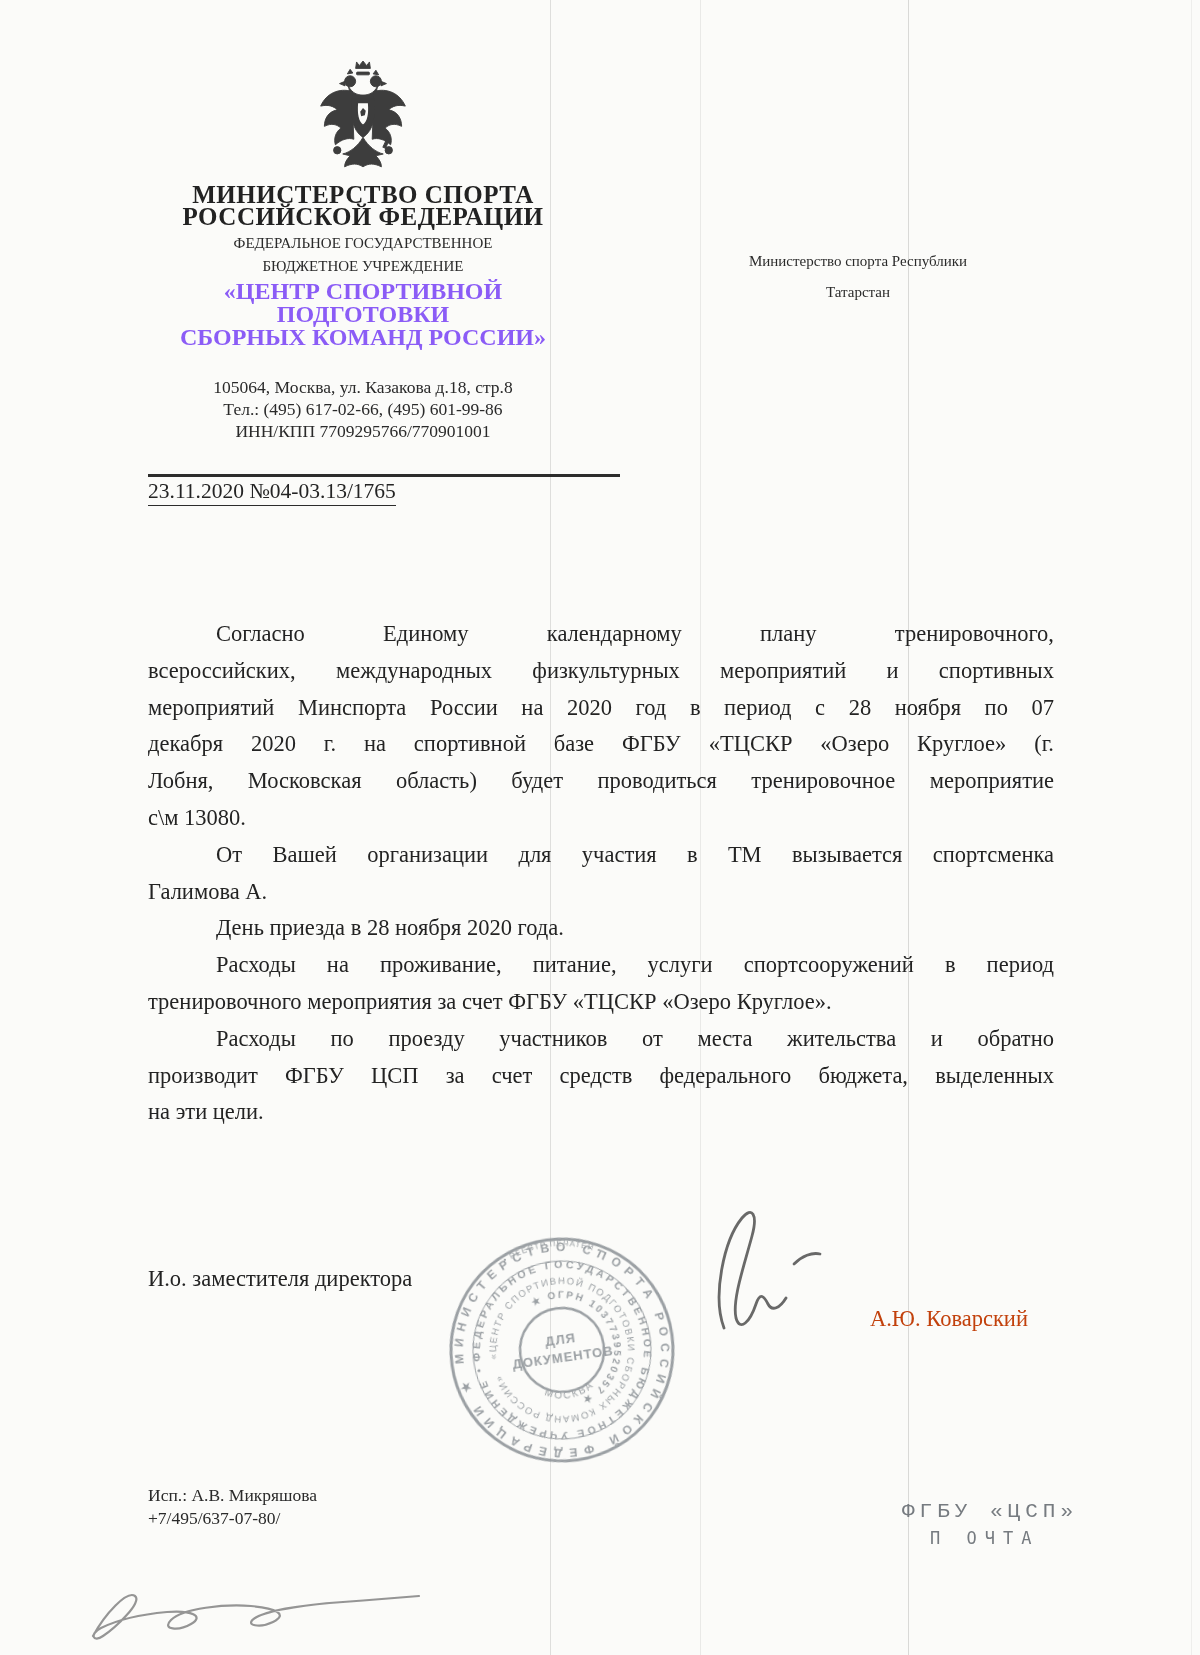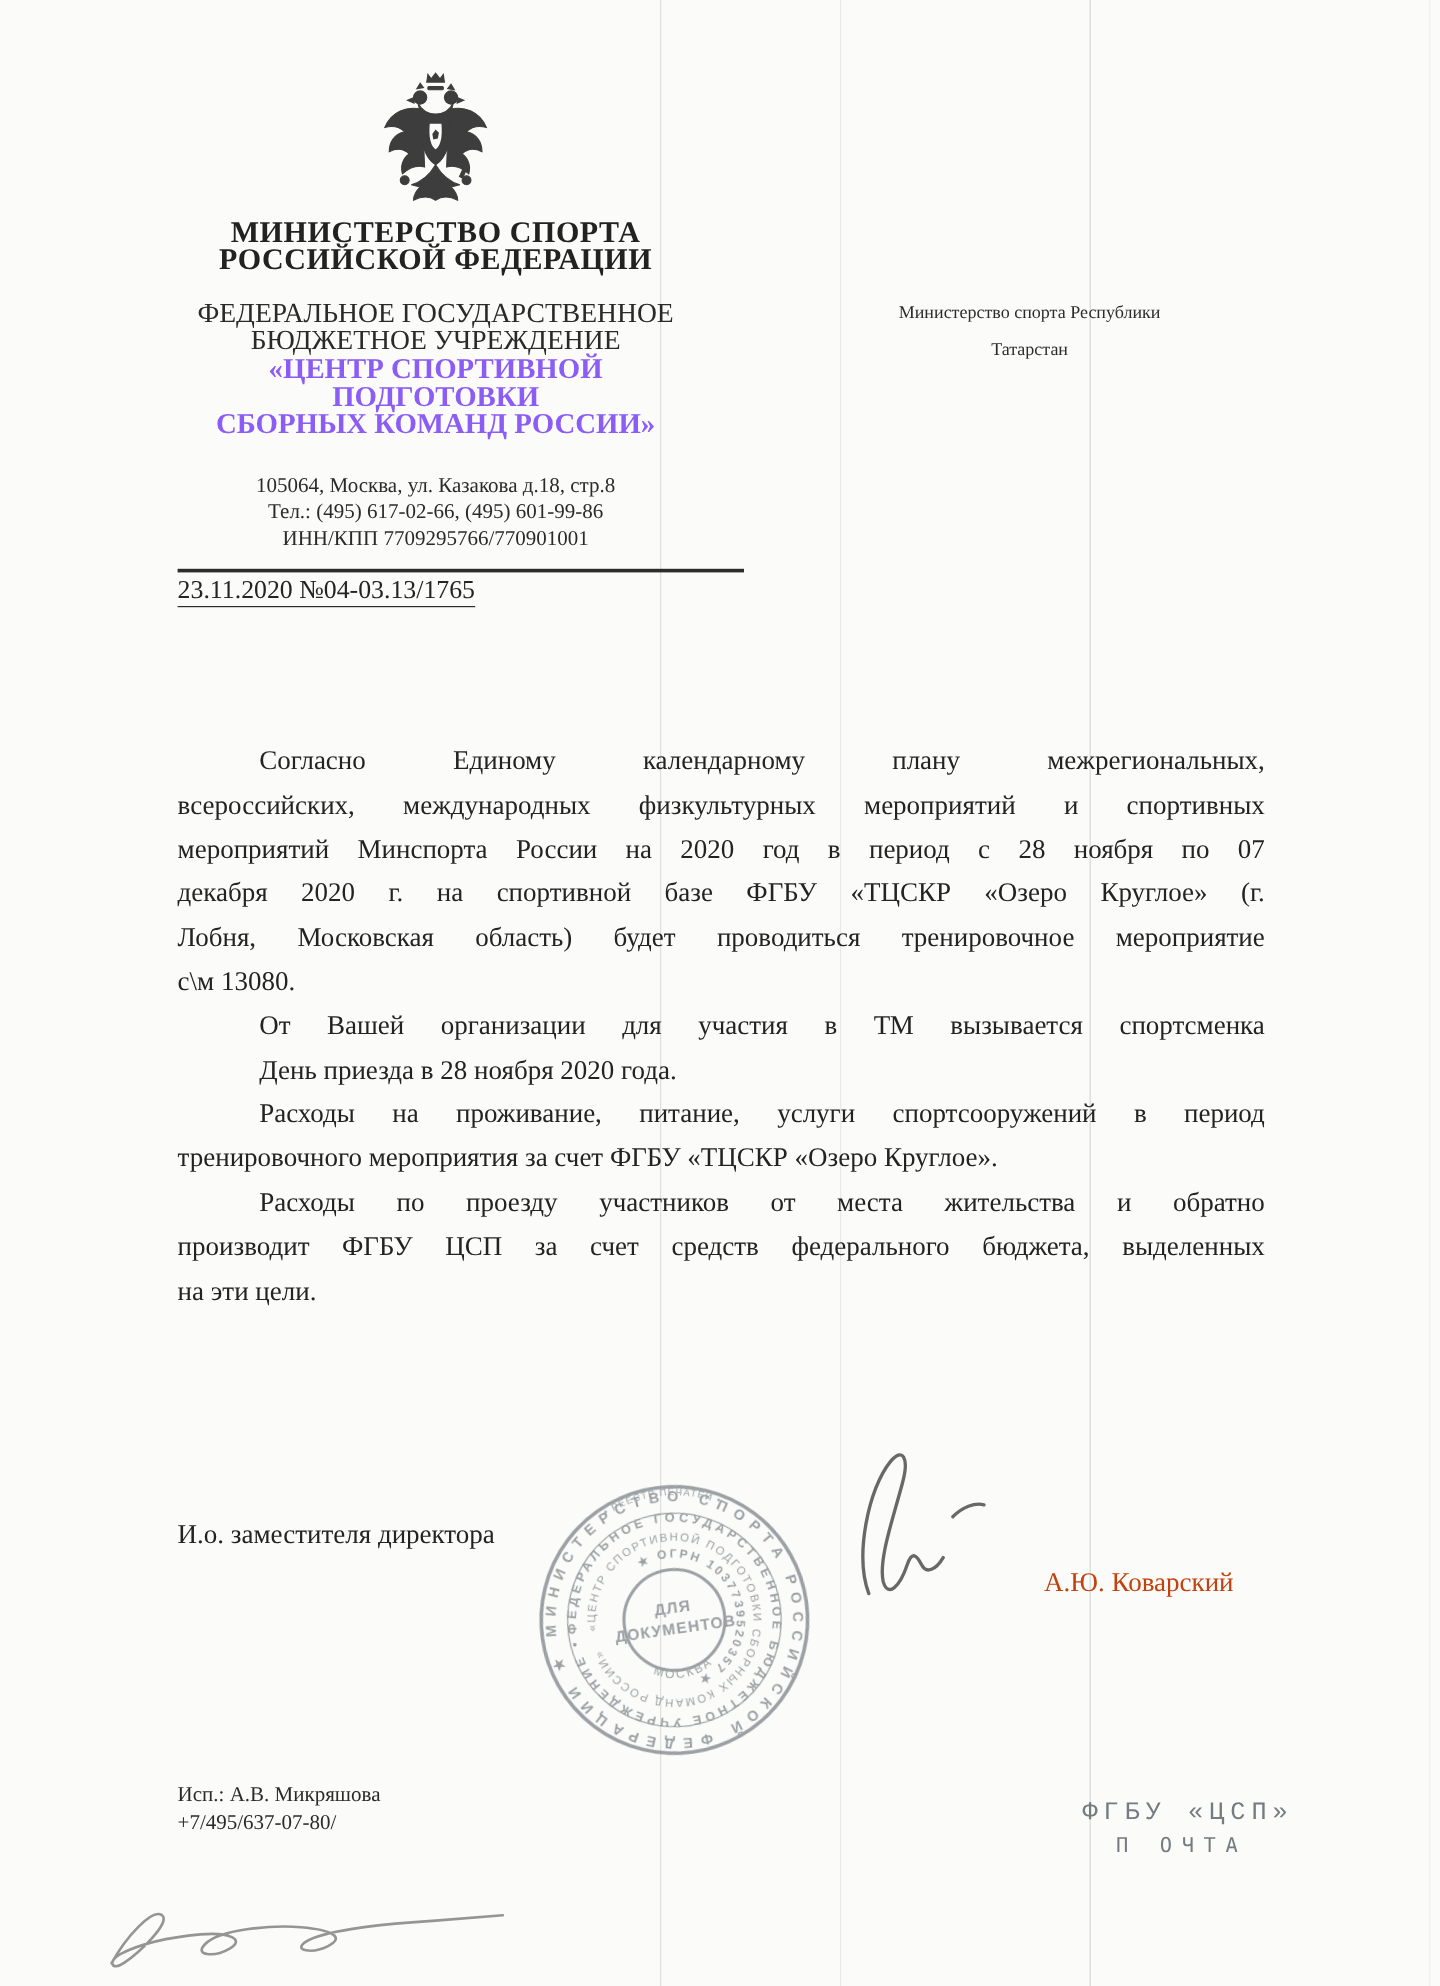--- a/index.html
+++ b/index.html
@@ -13,21 +13,21 @@
   
   .scanline{position:absolute;top:0;bottom:0;width:1px;pointer-events:none;}
   .sl1{left:550px;background:rgba(120,120,120,.22);}
   .sl2{left:700px;background:rgba(130,130,130,.14);}
   .sl3{left:908px;background:rgba(120,120,120,.26);}
   .sl4{left:1191px;background:rgba(150,150,150,.12);}
   
   .lh-block{left:140px;top:60px;width:446px;text-align:center;}
   .emblem{display:block;margin:0 auto 6px auto;}
   .ministry{font-weight:bold;font-size:25px;line-height:22px;letter-spacing:.5px;color:#222;}
-  .orgtype{font-size:23px;line-height:23px;margin-top:21px;color:#2a2a2a;}
+  .orgtype{font-size:15px;line-height:23px;margin-top:4px;color:#2a2a2a;}
   .orgname{font-weight:bold;font-size:24px;line-height:23px;margin-top:2px;color:#8b5cf6;}
   .addr{font-size:17.5px;line-height:22px;margin-top:27px;color:#2a2a2a;}
   
   .addressee{left:640px;top:246px;width:436px;text-align:center;font-size:15px;line-height:31px;color:#2b2b2b;}
   
   .divider{left:148px;top:474px;width:472px;height:3px;background:#2c2c2c;}
   .refline{left:148px;top:479px;font-size:21.5px;color:#242424;}
   .refline span{display:inline-block;border-bottom:1.6px solid #2c2c2c;padding-bottom:1px;}
   
   .body-text{left:148px;top:616px;width:906px;font-size:22.5px;color:#232323;}
@@ -112,27 +112,28 @@
   <div>Министерство спорта Республики</div>
   <div>Татарстан</div>
 </div>
 
 <div class="abs divider"></div>
 <div class="abs refline">
   <span>23.11.2020 №04-03.13/1765</span>
 </div>
 
 <div class="abs body-text">
-    <div class="bline ind">Согласно Единому календарному плану межрегиональных,</div>
+    <div class="bline ind">Согласно Единому календарному плану тренировочного,</div>
     <div class="bline">всероссийских, международных физкультурных мероприятий и спортивных</div>
     <div class="bline">мероприятий Минспорта России на 2020 год в период с 28 ноября по 07</div>
     <div class="bline">декабря 2020 г. на спортивной базе ФГБУ «ТЦСКР «Озеро Круглое» (г.</div>
     <div class="bline">Лобня, Московская область) будет проводиться тренировочное мероприятие</div>
     <div class="bline end">с\м 13080.</div>
     <div class="bline ind">От Вашей организации для участия в ТМ вызывается спортсменка</div>
+    <div class="bline end">Галимова А.</div>
     <div class="bline ind end">День приезда в 28 ноября 2020 года.</div>
     <div class="bline ind">Расходы на проживание, питание, услуги спортсооружений в период</div>
     <div class="bline end">тренировочного мероприятия за счет ФГБУ «ТЦСКР «Озеро Круглое».</div>
     <div class="bline ind">Расходы по проезду участников от места жительства и обратно</div>
     <div class="bline">производит ФГБУ ЦСП за счет средств федерального бюджета, выделенных</div>
     <div class="bline end">на эти цели.</div>
   </div>
 
 <div class="abs sig-position">И.о. заместителя директора</div>
 <div class="abs sig-name">А.Ю. Коварский</div>

